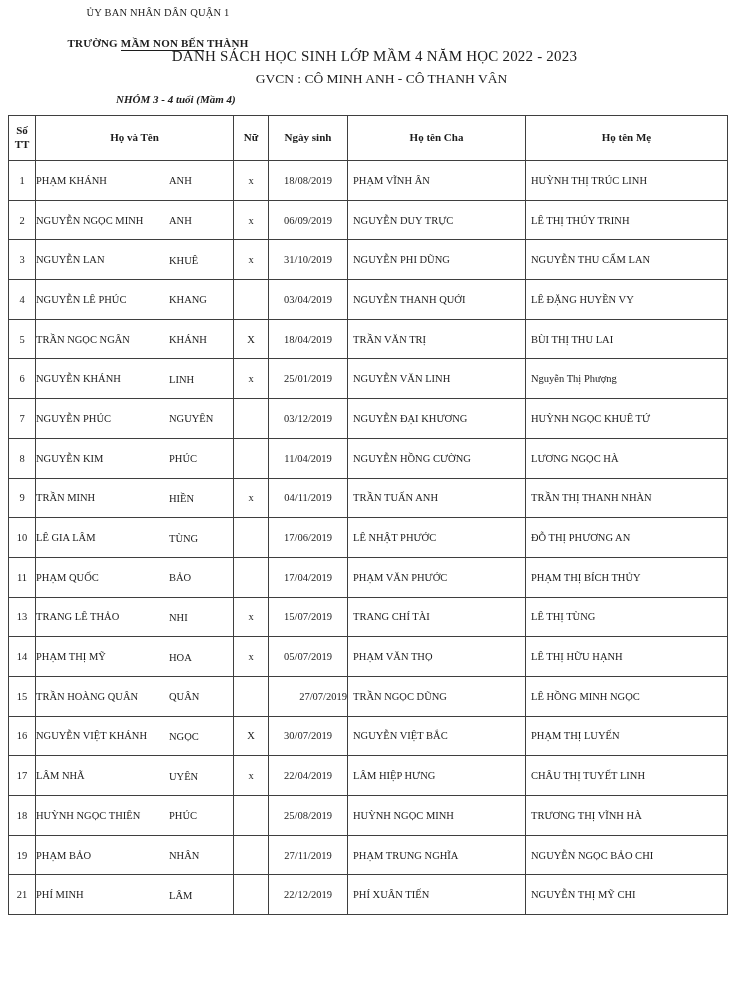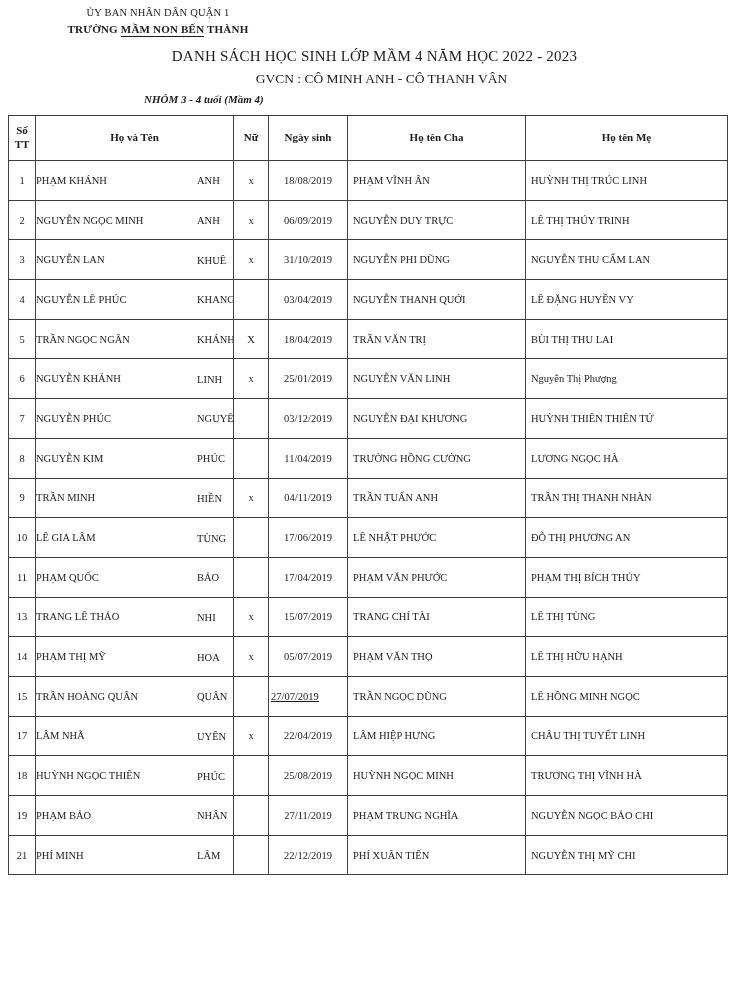--- a/index.html
+++ b/index.html
@@ -13,48 +13,48 @@
     width:733px;height:1000px;
     background:var(--bg);
     font-family:"Liberation Serif","DejaVu Serif",serif;
     color:var(--text);
   }
   .page{position:relative;width:733px;height:1000px;overflow:hidden;background:var(--bg);}
 
   
   .org-block{position:absolute;top:6px;left:58px;width:200px;text-align:center;line-height:1.3;}
   .org-line1{font-size:10.5px;letter-spacing:.2px;}
-  .org-line2{font-size:11px;font-weight:bold;margin-top:2px;letter-spacing:.2px;}
+  .org-line2{font-size:11px;font-weight:bold;margin-top:16px;letter-spacing:.2px;}
   .org-line2 .u{border-bottom:1px solid var(--text);padding-bottom:1px;}
 
   
   .title{position:absolute;top:48px;left:8px;width:100%;text-align:center;
          font-weight:normal;font-size:15px;letter-spacing:.2px;}
   .subtitle{position:absolute;top:71px;left:15px;width:100%;text-align:center;font-size:13.5px;}
-  .group-label{position:absolute;top:93px;left:116px;font-size:11px;font-weight:bold;font-style:italic;margin-left:28px;}
+  .group-label{position:absolute;top:93px;left:116px;font-size:11px;font-weight:bold;font-style:italic;}
 
   
   table.roster{
     position:absolute;top:115px;left:8px;
     width:719px;border-collapse:collapse;table-layout:fixed;
   }
   .roster th,.roster td{
     border:1px solid var(--border);
     vertical-align:middle;overflow:hidden;
     color:var(--text);
   }
   .roster thead tr{height:45px;}
   .roster tbody tr{height:39.7px;}
   .roster th{font-size:11px;font-weight:bold;text-align:center;line-height:1.25;padding:0 2px;}
   .roster td{font-size:10.5px;padding:0;}
   td.center{text-align:center;}
   td.left-pad{padding-left:5px;}
   .cell-name{position:relative;padding-left:5px;}
-  .cell-name .ten{position:absolute;left:133px;top:50%;transform:translateY(-50%);white-space:nowrap;margin-left:28px;}
-  td.dob-left{text-align:left;padding-left:2px;text-decoration:underline;}
+  .cell-name .ten{position:absolute;left:133px;top:50%;transform:translateY(-50%);white-space:nowrap;}
+  td.dob-left{text-align:right;padding-left:2px;}
 </style>
 </head>
 <body>
 
 <div class="page">
 
   <div class="org-block">
     <div class="org-line1">ỦY BAN NHÂN DÂN QUẬN 1</div>
     <div class="org-line2"><span>TRƯỜNG </span><span class="u">MẦM NON BẾN</span><span> THÀNH</span></div>
   </div>
@@ -151,31 +151,31 @@
     </tr>
         <tr>
       <td class="c-no center">7</td>
       <td class="cell-name">
         <span class="ho c-ho">NGUYỄN PHÚC</span>
         <span class="ten c-ten">NGUYÊN</span>
       </td>
       <td class="c-nu center"></td>
       <td class="c-dob center">03/12/2019</td>
       <td class="c-father left-pad">NGUYỄN ĐẠI KHƯƠNG</td>
-      <td class="c-mother left-pad">HUỲNH THIÊN THIÊN TỨ</td>
+      <td class="c-mother left-pad">HUỲNH NGỌC KHUÊ TỨ</td>
     </tr>
         <tr>
       <td class="c-no center">8</td>
       <td class="cell-name">
         <span class="ho c-ho">NGUYỄN KIM</span>
         <span class="ten c-ten">PHÚC</span>
       </td>
       <td class="c-nu center"></td>
       <td class="c-dob center">11/04/2019</td>
-      <td class="c-father left-pad">TRƯỜNG HỒNG CƯỜNG</td>
+      <td class="c-father left-pad">NGUYỄN HỒNG CƯỜNG</td>
       <td class="c-mother left-pad">LƯƠNG NGỌC HÀ</td>
     </tr>
         <tr>
       <td class="c-no center">9</td>
       <td class="cell-name">
         <span class="ho c-ho">TRẦN MINH</span>
         <span class="ten c-ten">HIỀN</span>
       </td>
       <td class="c-nu center">x</td>
       <td class="c-dob center">04/11/2019</td>
@@ -231,20 +231,31 @@
       <td class="cell-name">
         <span class="ho c-ho">TRẦN HOÀNG QUÂN</span>
         <span class="ten c-ten">QUÂN</span>
       </td>
       <td class="c-nu center"></td>
       <td class="c-dob dob-left">27/07/2019</td>
       <td class="c-father left-pad">TRẦN NGỌC DŨNG</td>
       <td class="c-mother left-pad">LÊ HỒNG MINH NGỌC</td>
     </tr>
         <tr>
+      <td class="c-no center">16</td>
+      <td class="cell-name">
+        <span class="ho c-ho">NGUYỄN VIỆT KHÁNH</span>
+        <span class="ten c-ten">NGỌC</span>
+      </td>
+      <td class="c-nu center">X</td>
+      <td class="c-dob center">30/07/2019</td>
+      <td class="c-father left-pad">NGUYỄN VIỆT BẮC</td>
+      <td class="c-mother left-pad">PHẠM THỊ LUYẾN</td>
+    </tr>
+        <tr>
       <td class="c-no center">17</td>
       <td class="cell-name">
         <span class="ho c-ho">LÂM NHÃ</span>
         <span class="ten c-ten">UYÊN</span>
       </td>
       <td class="c-nu center">x</td>
       <td class="c-dob center">22/04/2019</td>
       <td class="c-father left-pad">LÂM HIỆP HƯNG</td>
       <td class="c-mother left-pad">CHÂU THỊ TUYẾT LINH</td>
     </tr>

